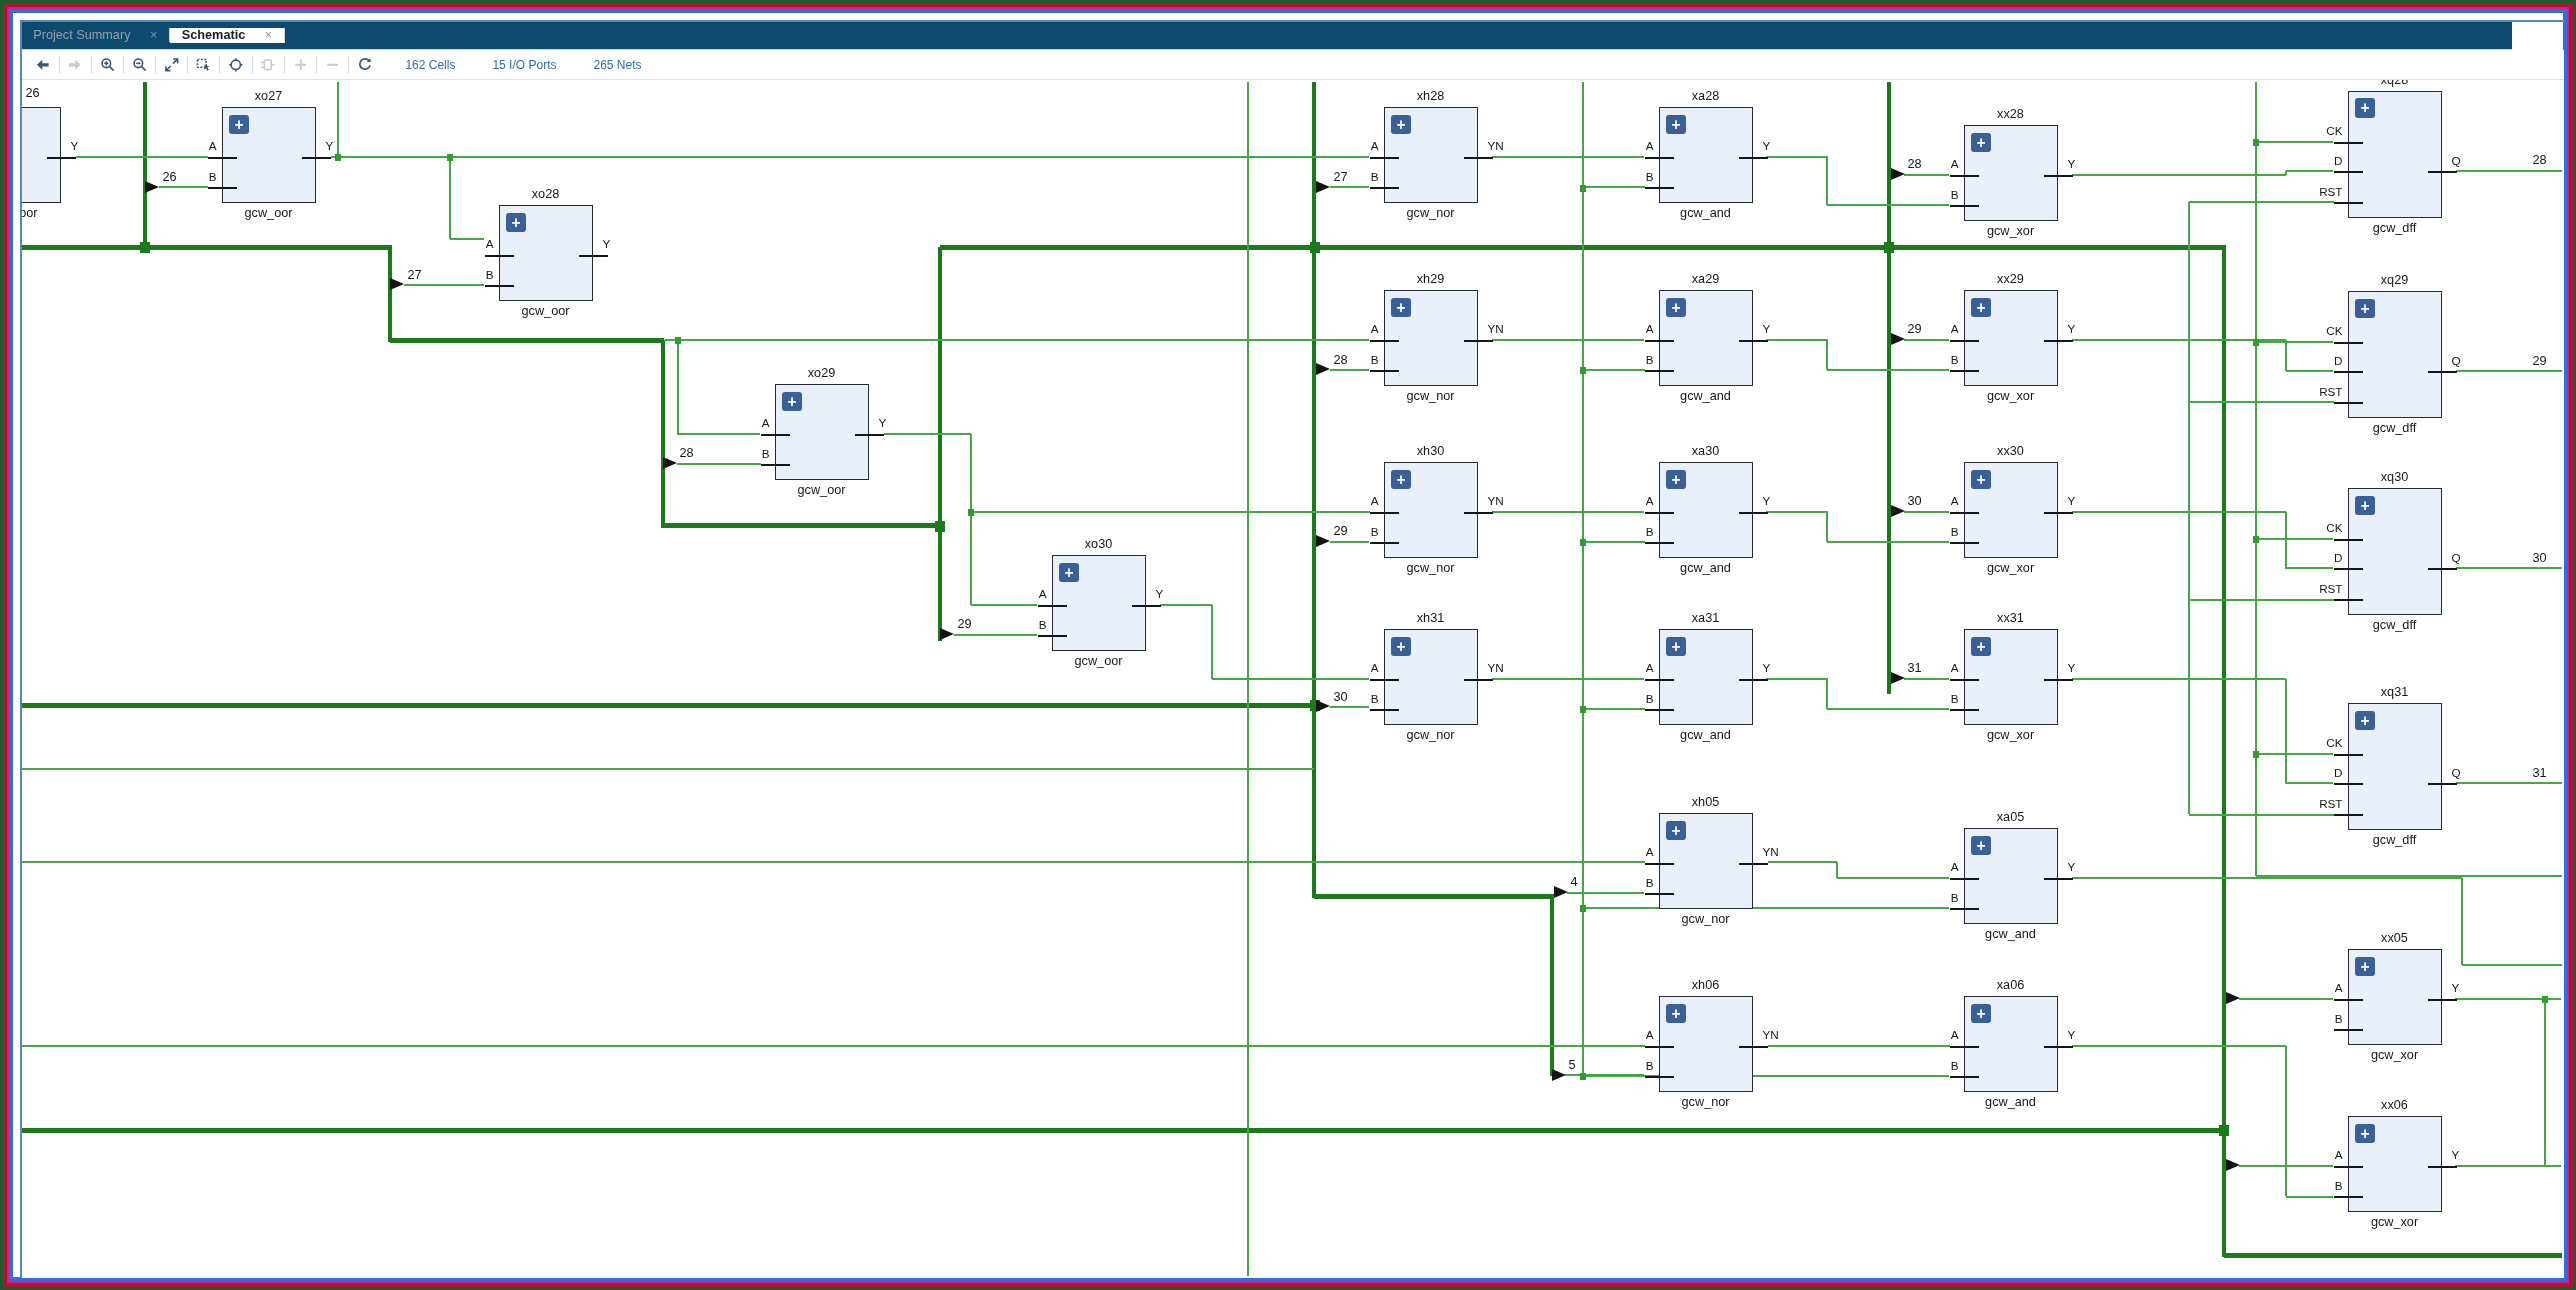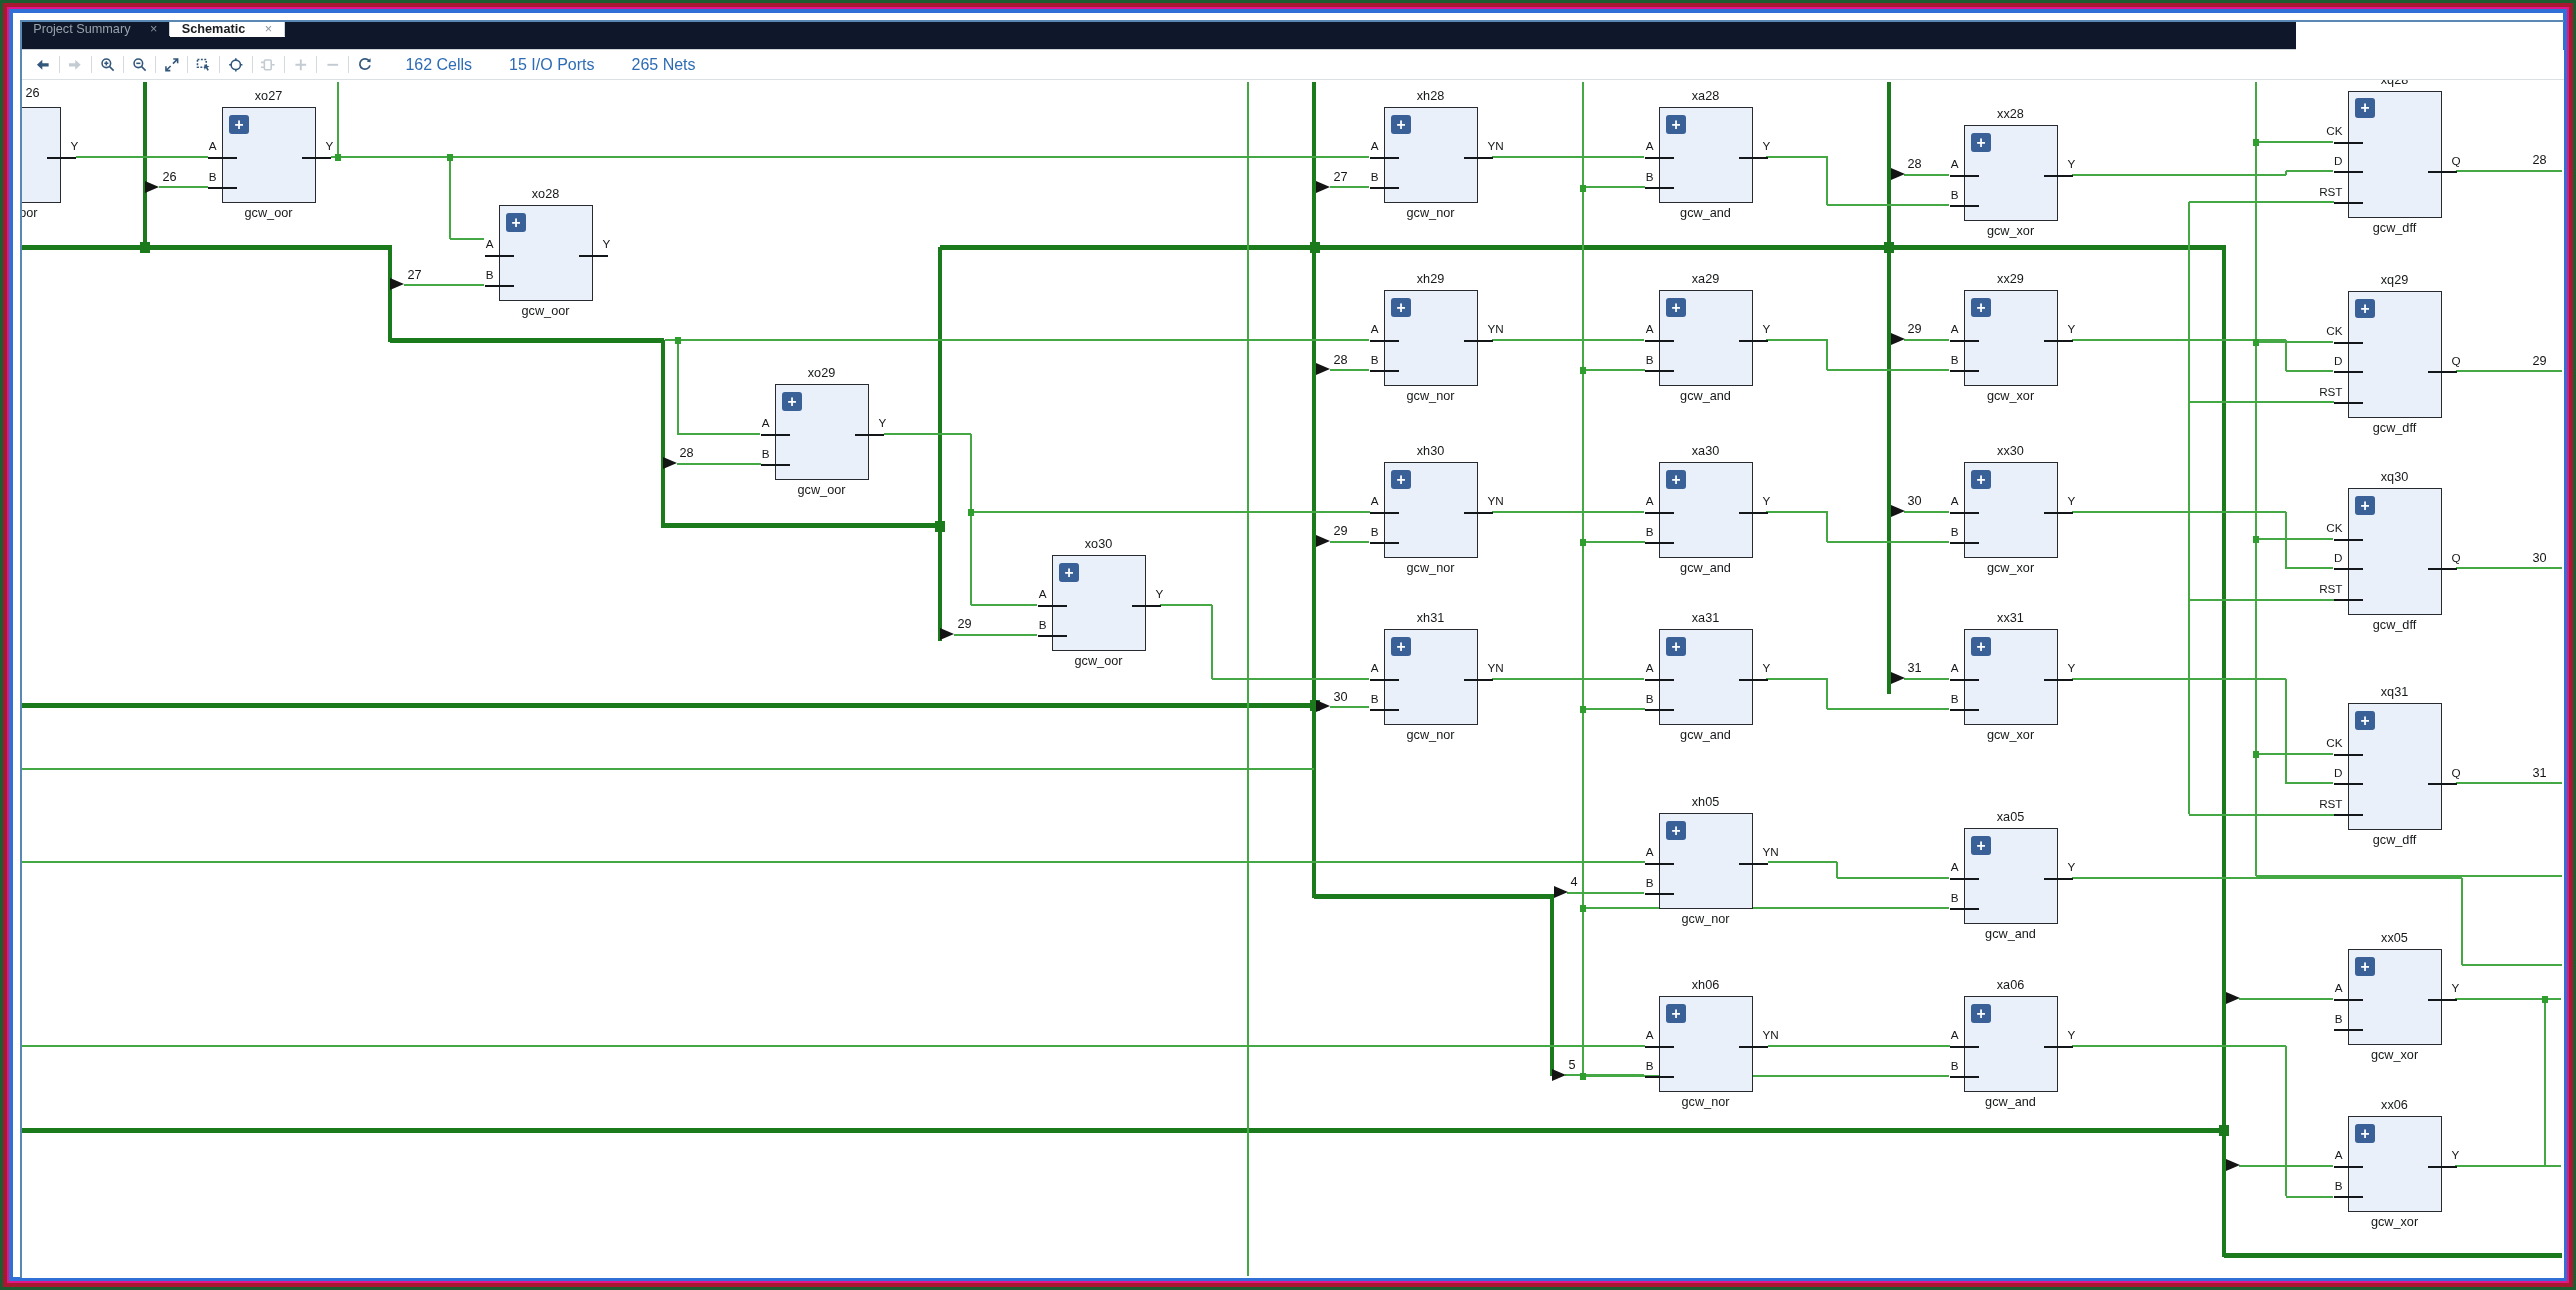--- a/index.html
+++ b/index.html
@@ -6,34 +6,34 @@
   body{width:2576px;height:1290px;position:relative;overflow:hidden;
        font-family:"Liberation Sans",sans-serif;background:#1c5c2e;}
   
   .f-red{position:absolute;inset:2.9px;background:#a81931;}
   .f-mag{position:absolute;inset:6.8px;background:#e0168a;}
   .f-blue{position:absolute;inset:8.8px;background:#2f6fd6;}
   .f-white{position:absolute;inset:12.7px;background:#ffffff;}
   
   .topline{position:absolute;left:19.5px;top:19.5px;width:2544px;height:2px;background:#5988b5;}
   .leftline{position:absolute;left:19.5px;top:19.5px;width:2px;height:1258px;background:#5988b5;}
-  .tabbar{position:absolute;left:21.5px;top:21.5px;width:2274px;height:28px;background:#0f172a;
-          border-bottom:1px solid #cfd4d9;display:flex;align-items:flex-start;box-sizing:border-box;}
+  .tabbar{position:absolute;left:21.5px;top:21.5px;width:2490px;height:28px;background:#0c4a6e;
+          border-bottom:1px solid #cfd4d9;display:flex;align-items:center;box-sizing:border-box;}
   .tab{display:flex;align-items:center;padding:0 11.7px;font-size:12.7px;color:#98a1aa;
        border-right:1px solid #cdd3d8;cursor:pointer;white-space:nowrap;}
   .tab .tab-x{margin-left:19.5px;font-size:12.7px;color:#8a939c;}
   .tab.active{background:#ffffff;color:#1a1d20;font-weight:bold;margin-bottom:-1px;border-bottom:1px solid #fff;}
   .tab.active .tab-x{font-weight:normal;}
   .tbar{position:absolute;left:21.5px;top:50px;width:2542px;height:30px;background:#ffffff;
         border-bottom:1px solid #dbe0e4;display:flex;align-items:center;box-sizing:border-box;padding-left:9.8px;}
   .tbi{width:23.4px;height:21.5px;display:flex;align-items:center;justify-content:center;cursor:pointer;}
   .tbi svg{display:block;}
   .sep{width:1px;height:17.6px;background:#d5dade;margin:0 3.9px;}
   .stats{display:flex;gap:37px;margin-left:29px;}
-  .stat{color:#2d6cb5;font-size:16px;cursor:pointer;}
+  .stat{color:#2d6cb5;font-size:12px;cursor:pointer;}
   
   .canvas{position:absolute;left:21.5px;top:80px;width:2542px;height:1198px;background:#fefffe;overflow:hidden;}
   .wire{position:absolute;background:#44a844;}
   .wire.bus{background:#1b7a1b;}
   .dot{position:absolute;width:6.8px;height:6.8px;background:#2f9e2f;}
   .blob{position:absolute;width:10.7px;height:10.7px;background:#1b7a1b;}
   .taparrow{position:absolute;width:0;height:0;border-top:6.8px solid transparent;
             border-bottom:6.8px solid transparent;border-left:14.7px solid #141414;}
   .taplabel{position:absolute;font-size:12.7px;color:#141414;white-space:nowrap;}
   .netlabel{position:absolute;font-size:12.7px;color:#141414;white-space:nowrap;}

